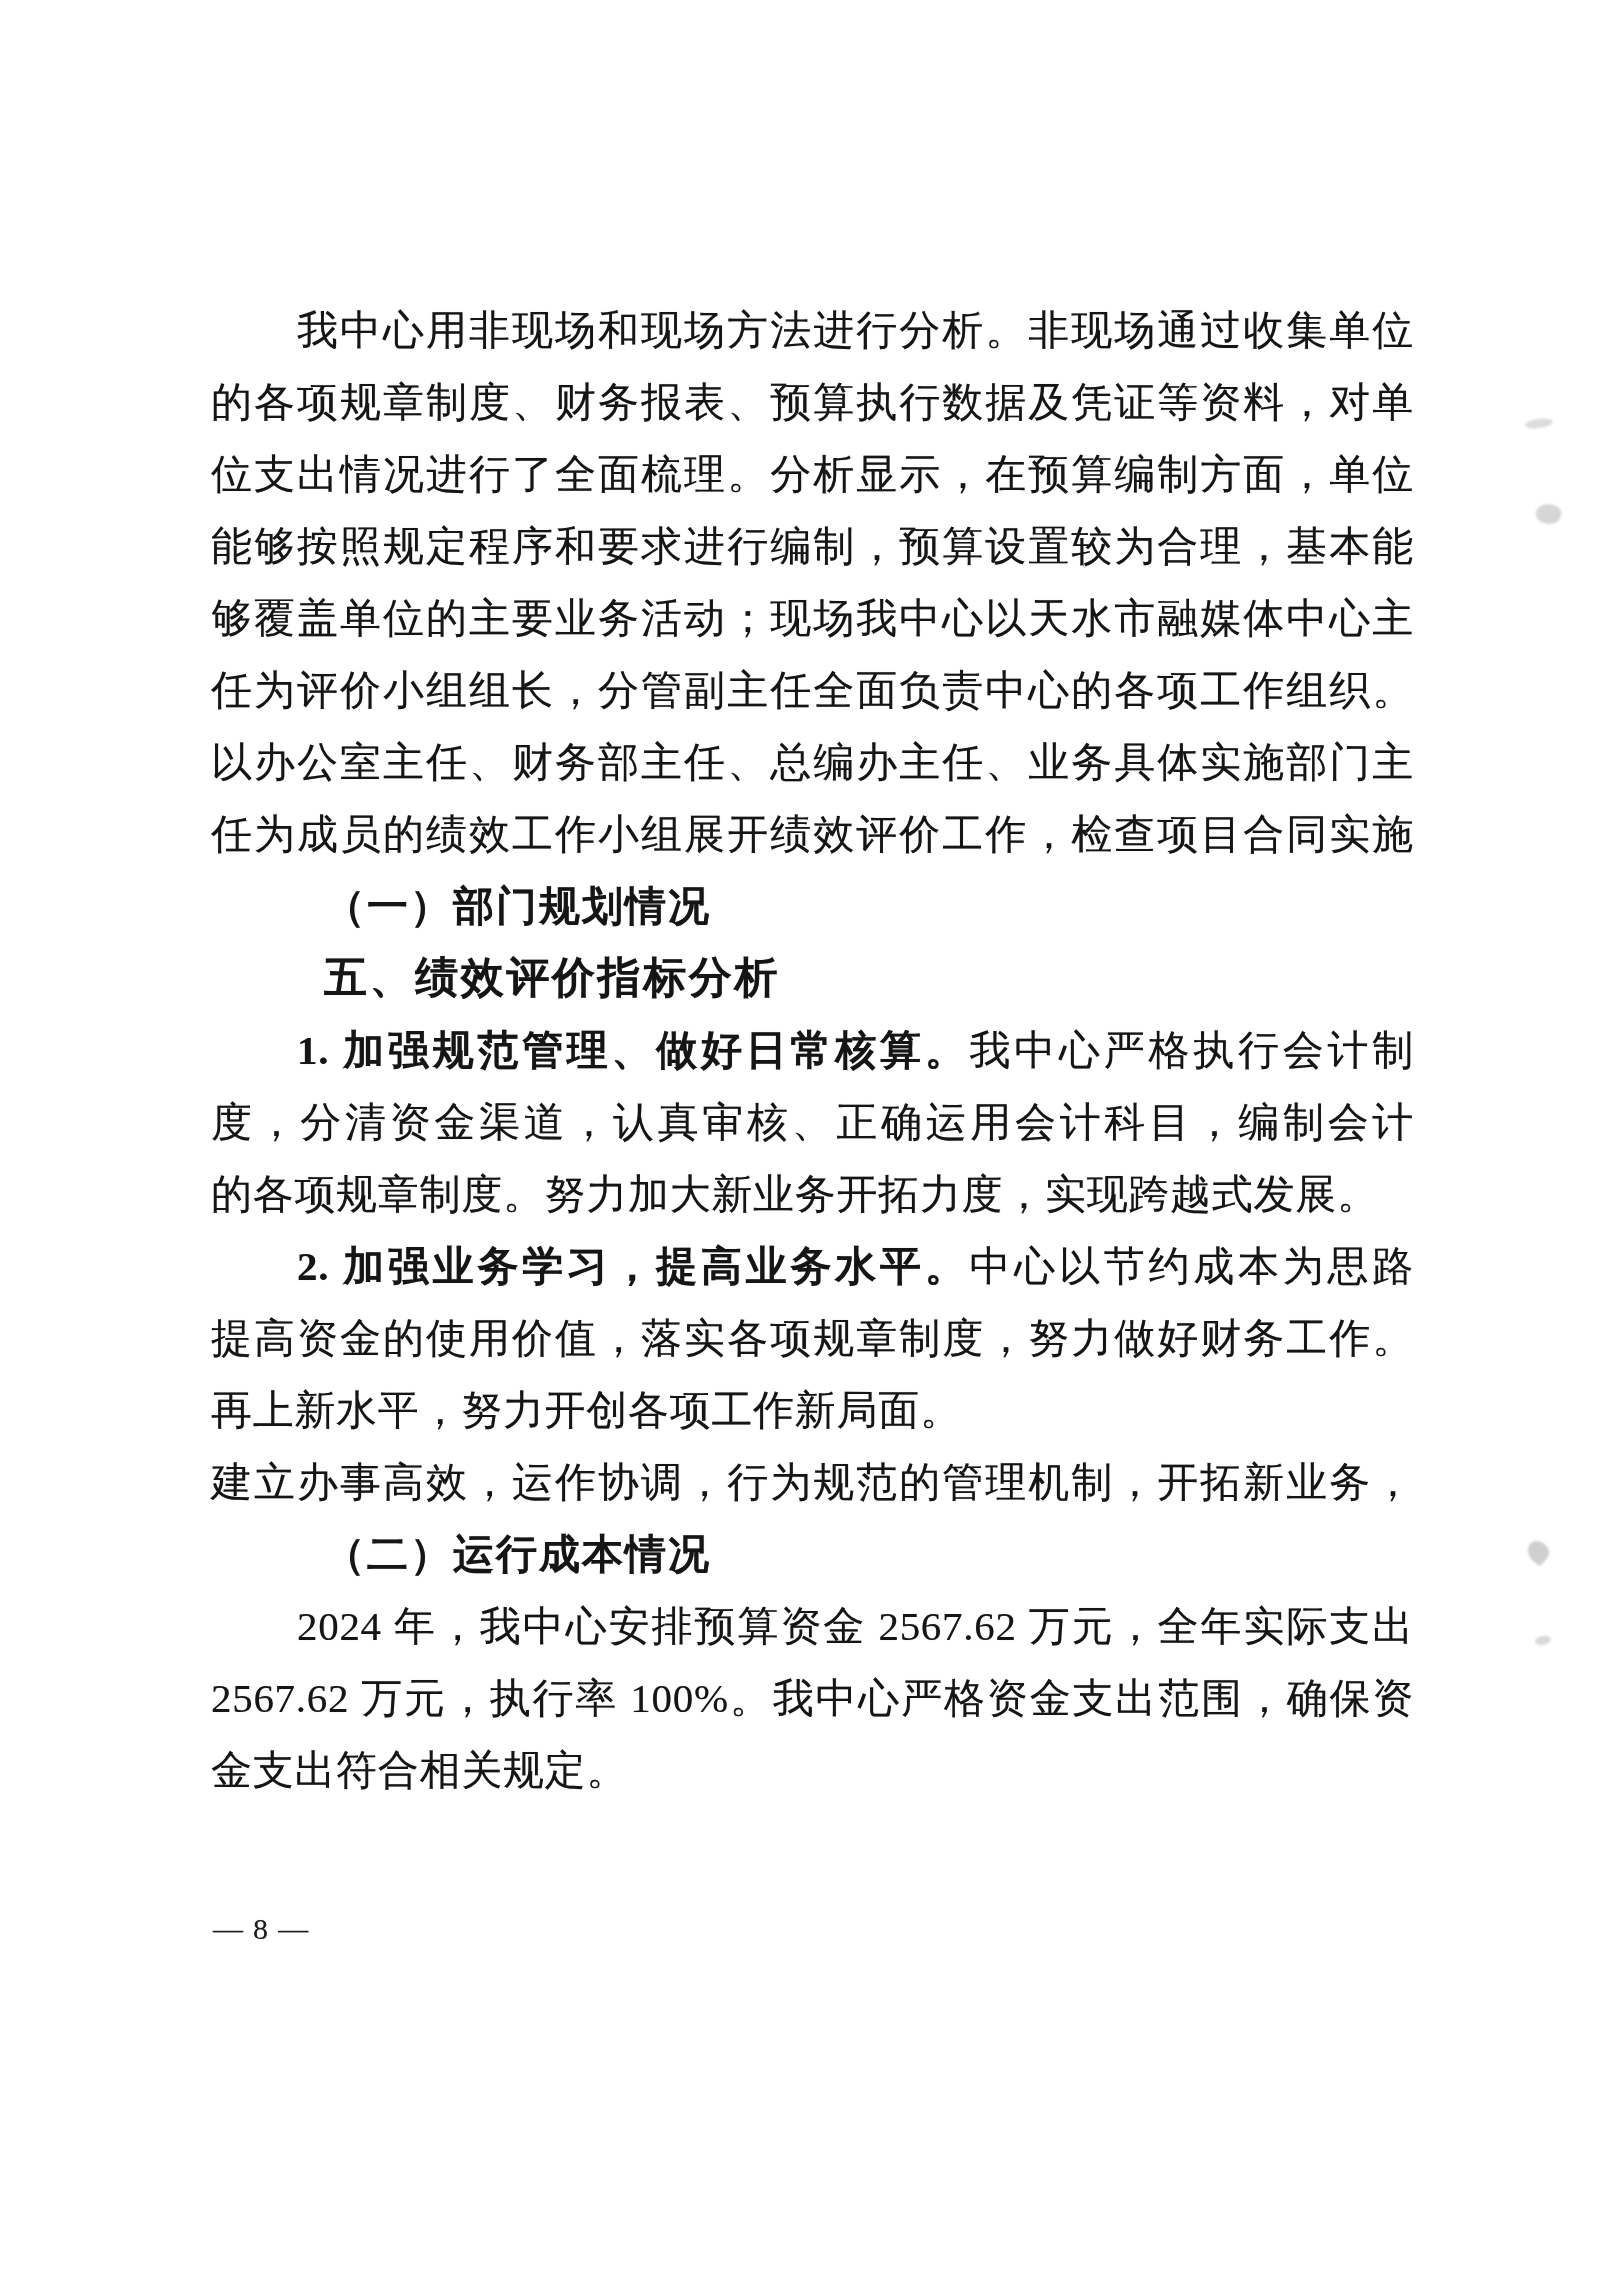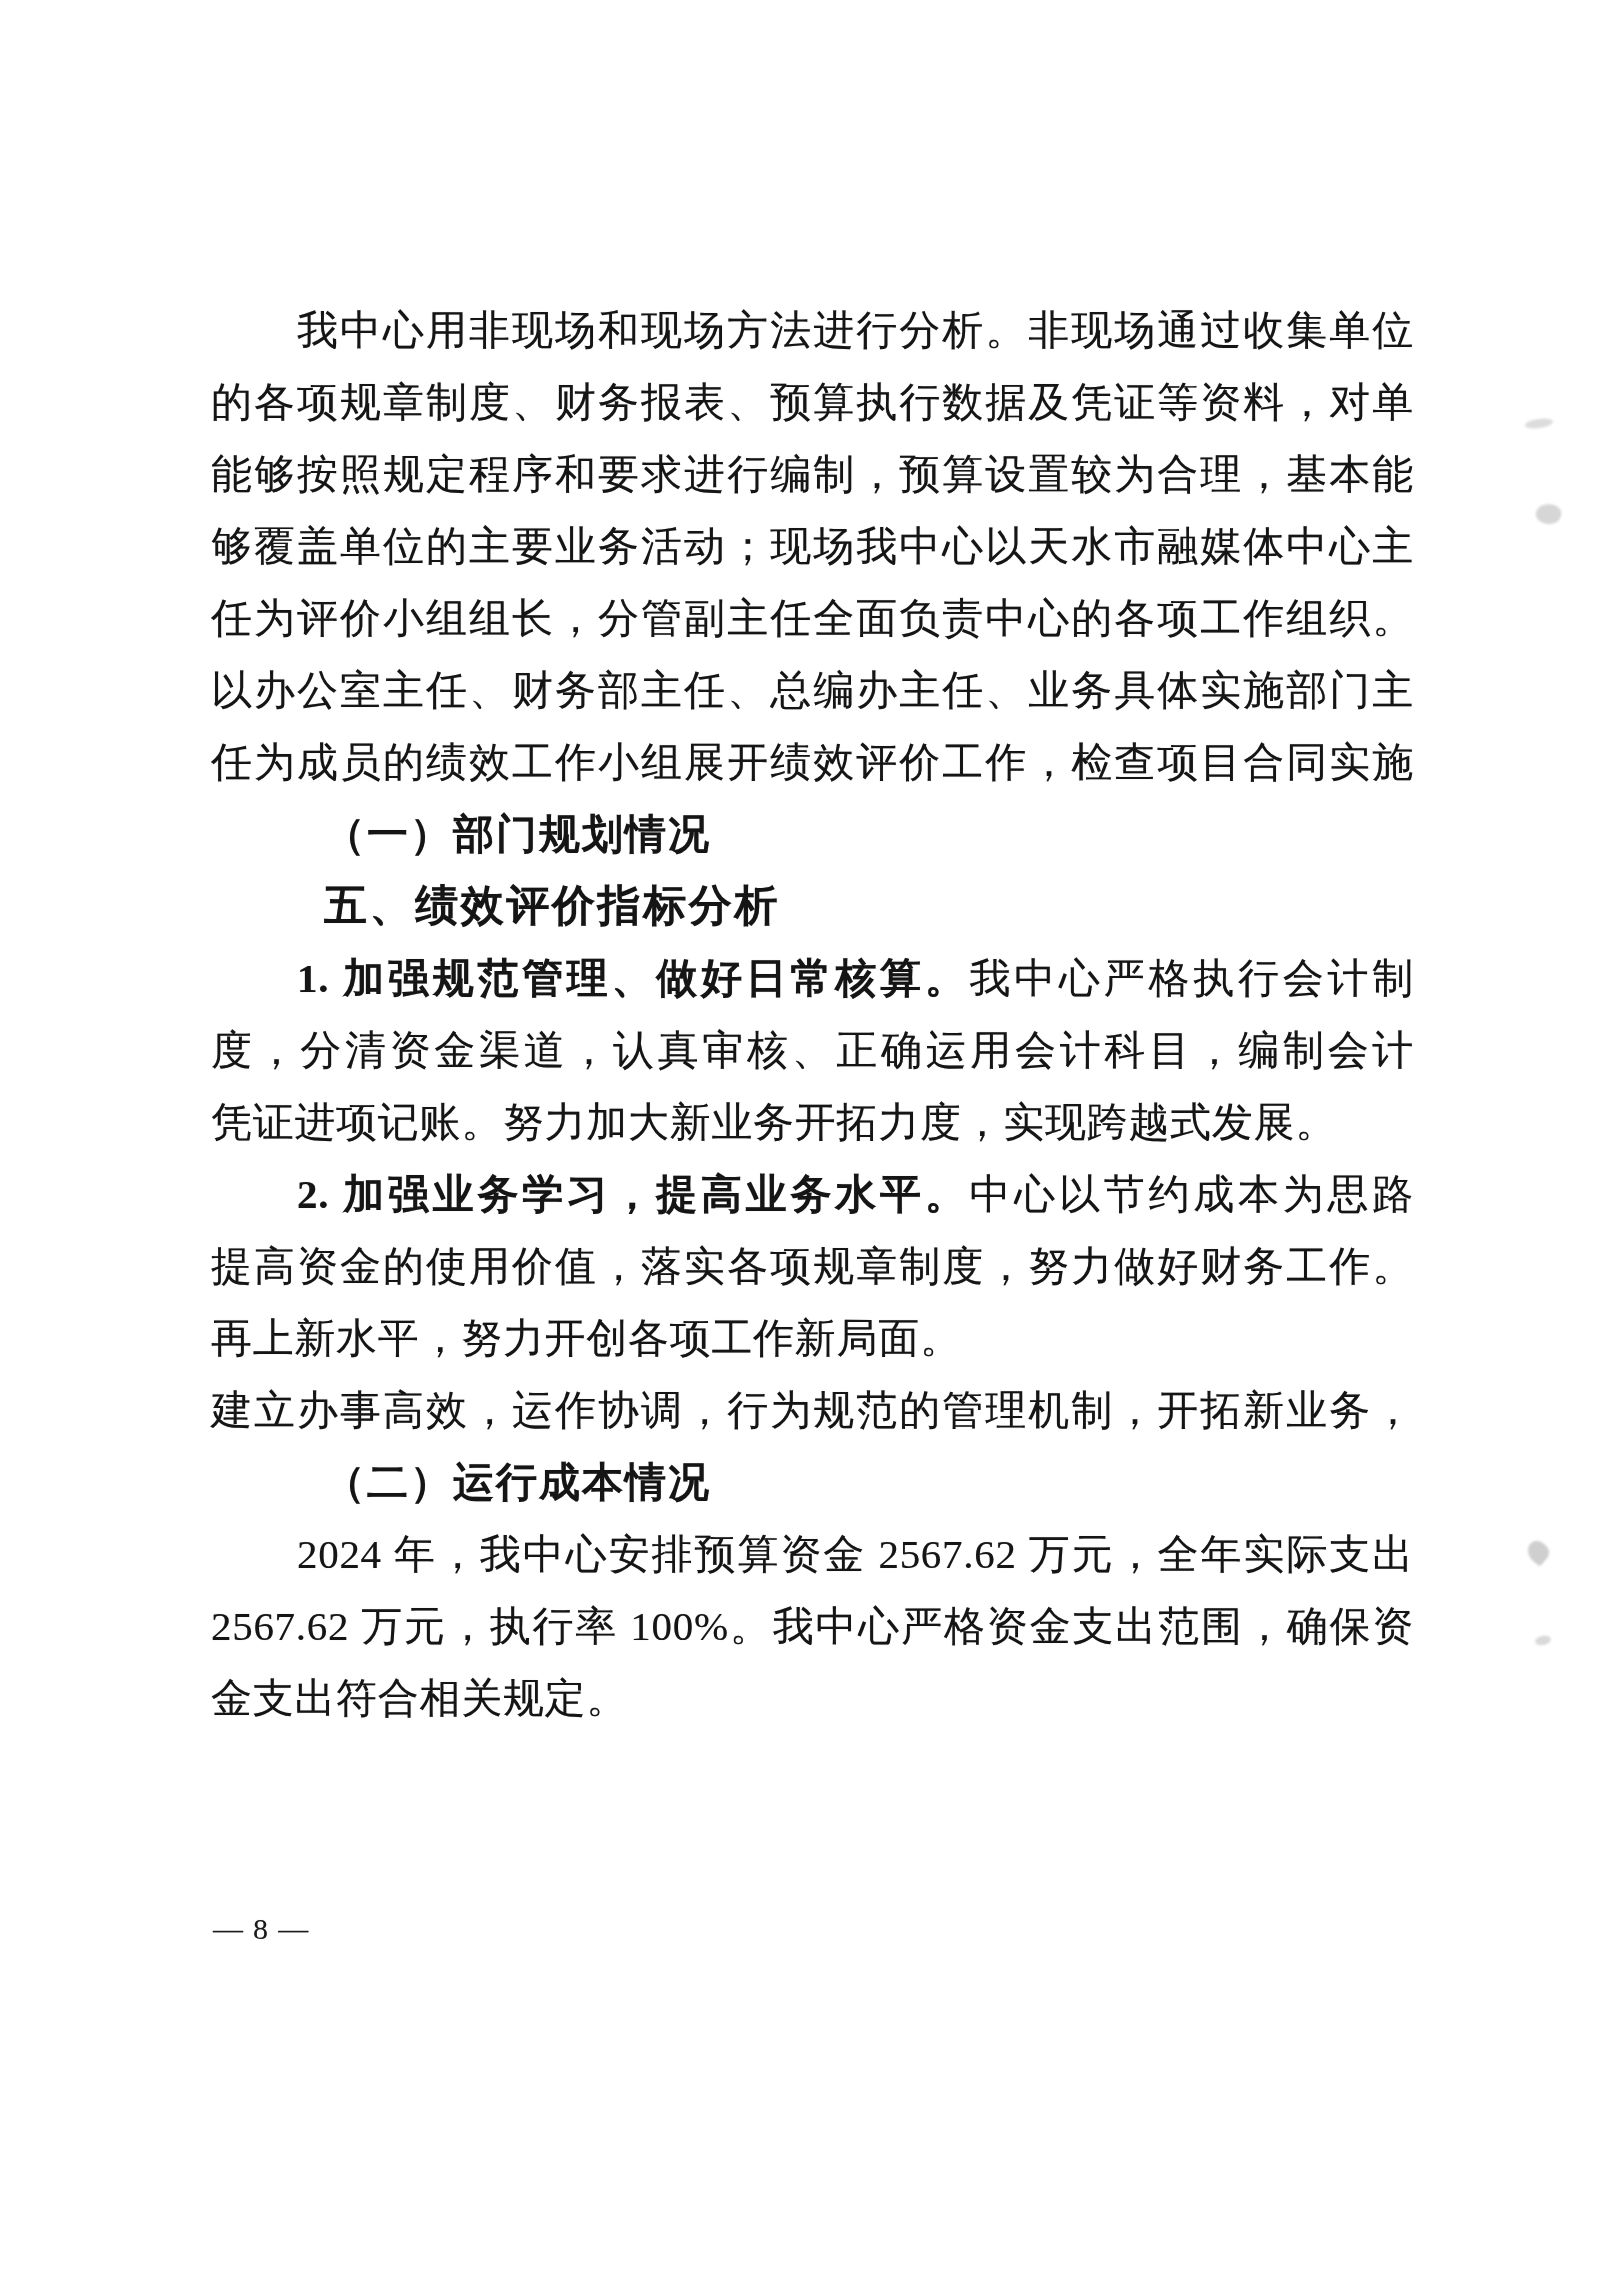--- a/index.html
+++ b/index.html
@@ -64,30 +64,31 @@
   .s3{left:1527px;top:1542px;width:22px;height:19.6px;background:#cfcfcf;border-radius:50% 50% 20% 70%;transform:rotate(40deg);}
   .s4{left:1535px;top:1636px;width:15.7px;height:9.2px;background:#d9d9d9;border-radius:50%;transform:rotate(-12deg);}
 </style>
 </head>
 <body>
 
 <div class="page">
   <div class="body-text" id="doc-body">
       <div class="line body indent"><span>我中心用非现场和现场方法进行分析。非现场通过收集单位</span></div>
       <div class="line body"><span>的各项规章制度、财务报表、预算执行数据及凭证等资料，对单</span></div>
+      <div class="line body"><span>位支出情况进行了全面梳理。分析显示，在预算编制方面，单位</span></div>
       <div class="line body"><span>能够按照规定程序和要求进行编制，预算设置较为合理，基本能</span></div>
       <div class="line body"><span>够覆盖单位的主要业务活动；现场我中心以天水市融媒体中心主</span></div>
       <div class="line body"><span>任为评价小组组长，分管副主任全面负责中心的各项工作组织。</span></div>
       <div class="line body"><span>以办公室主任、财务部主任、总编办主任、业务具体实施部门主</span></div>
       <div class="line body"><span>任为成员的绩效工作小组展开绩效评价工作，检查项目合同实施</span></div>
       <div class="line heading2 natural"><span>（一）部门规划情况</span></div>
       <div class="line heading1 natural"><b>五、绩效评价指标分析</b></div>
       <div class="line body indent"><b>1. 加强规范管理、做好日常核算。</b><span>我中心严格执行会计制</span></div>
       <div class="line body"><span>度，分清资金渠道，认真审核、正确运用会计科目，编制会计</span></div>
-      <div class="line body natural"><span>凭证进项记账。努力加大新业务开拓力度，实现跨越式发展。</span></div>
+      <div class="line body natural"><span>的各项规章制度。努力加大新业务开拓力度，实现跨越式发展。</span></div>
       <div class="line body indent"><b>2. 加强业务学习，提高业务水平。</b><span>中心以节约成本为思路</span></div>
       <div class="line body"><span>提高资金的使用价值，落实各项规章制度，努力做好财务工作。</span></div>
       <div class="line body natural"><span>再上新水平，努力开创各项工作新局面。</span></div>
       <div class="line body"><span>建立办事高效，运作协调，行为规范的管理机制，开拓新业务，</span></div>
       <div class="line heading2 natural"><span>（二）运行成本情况</span></div>
       <div class="line body indent"><span>2024 年，我中心安排预算资金 2567.62 万元，全年实际支出</span></div>
       <div class="line body"><span>2567.62 万元，执行率 100%。我中心严格资金支出范围，确保资</span></div>
       <div class="line body natural"><span>金支出符合相关规定。</span></div>
     </div>
 

